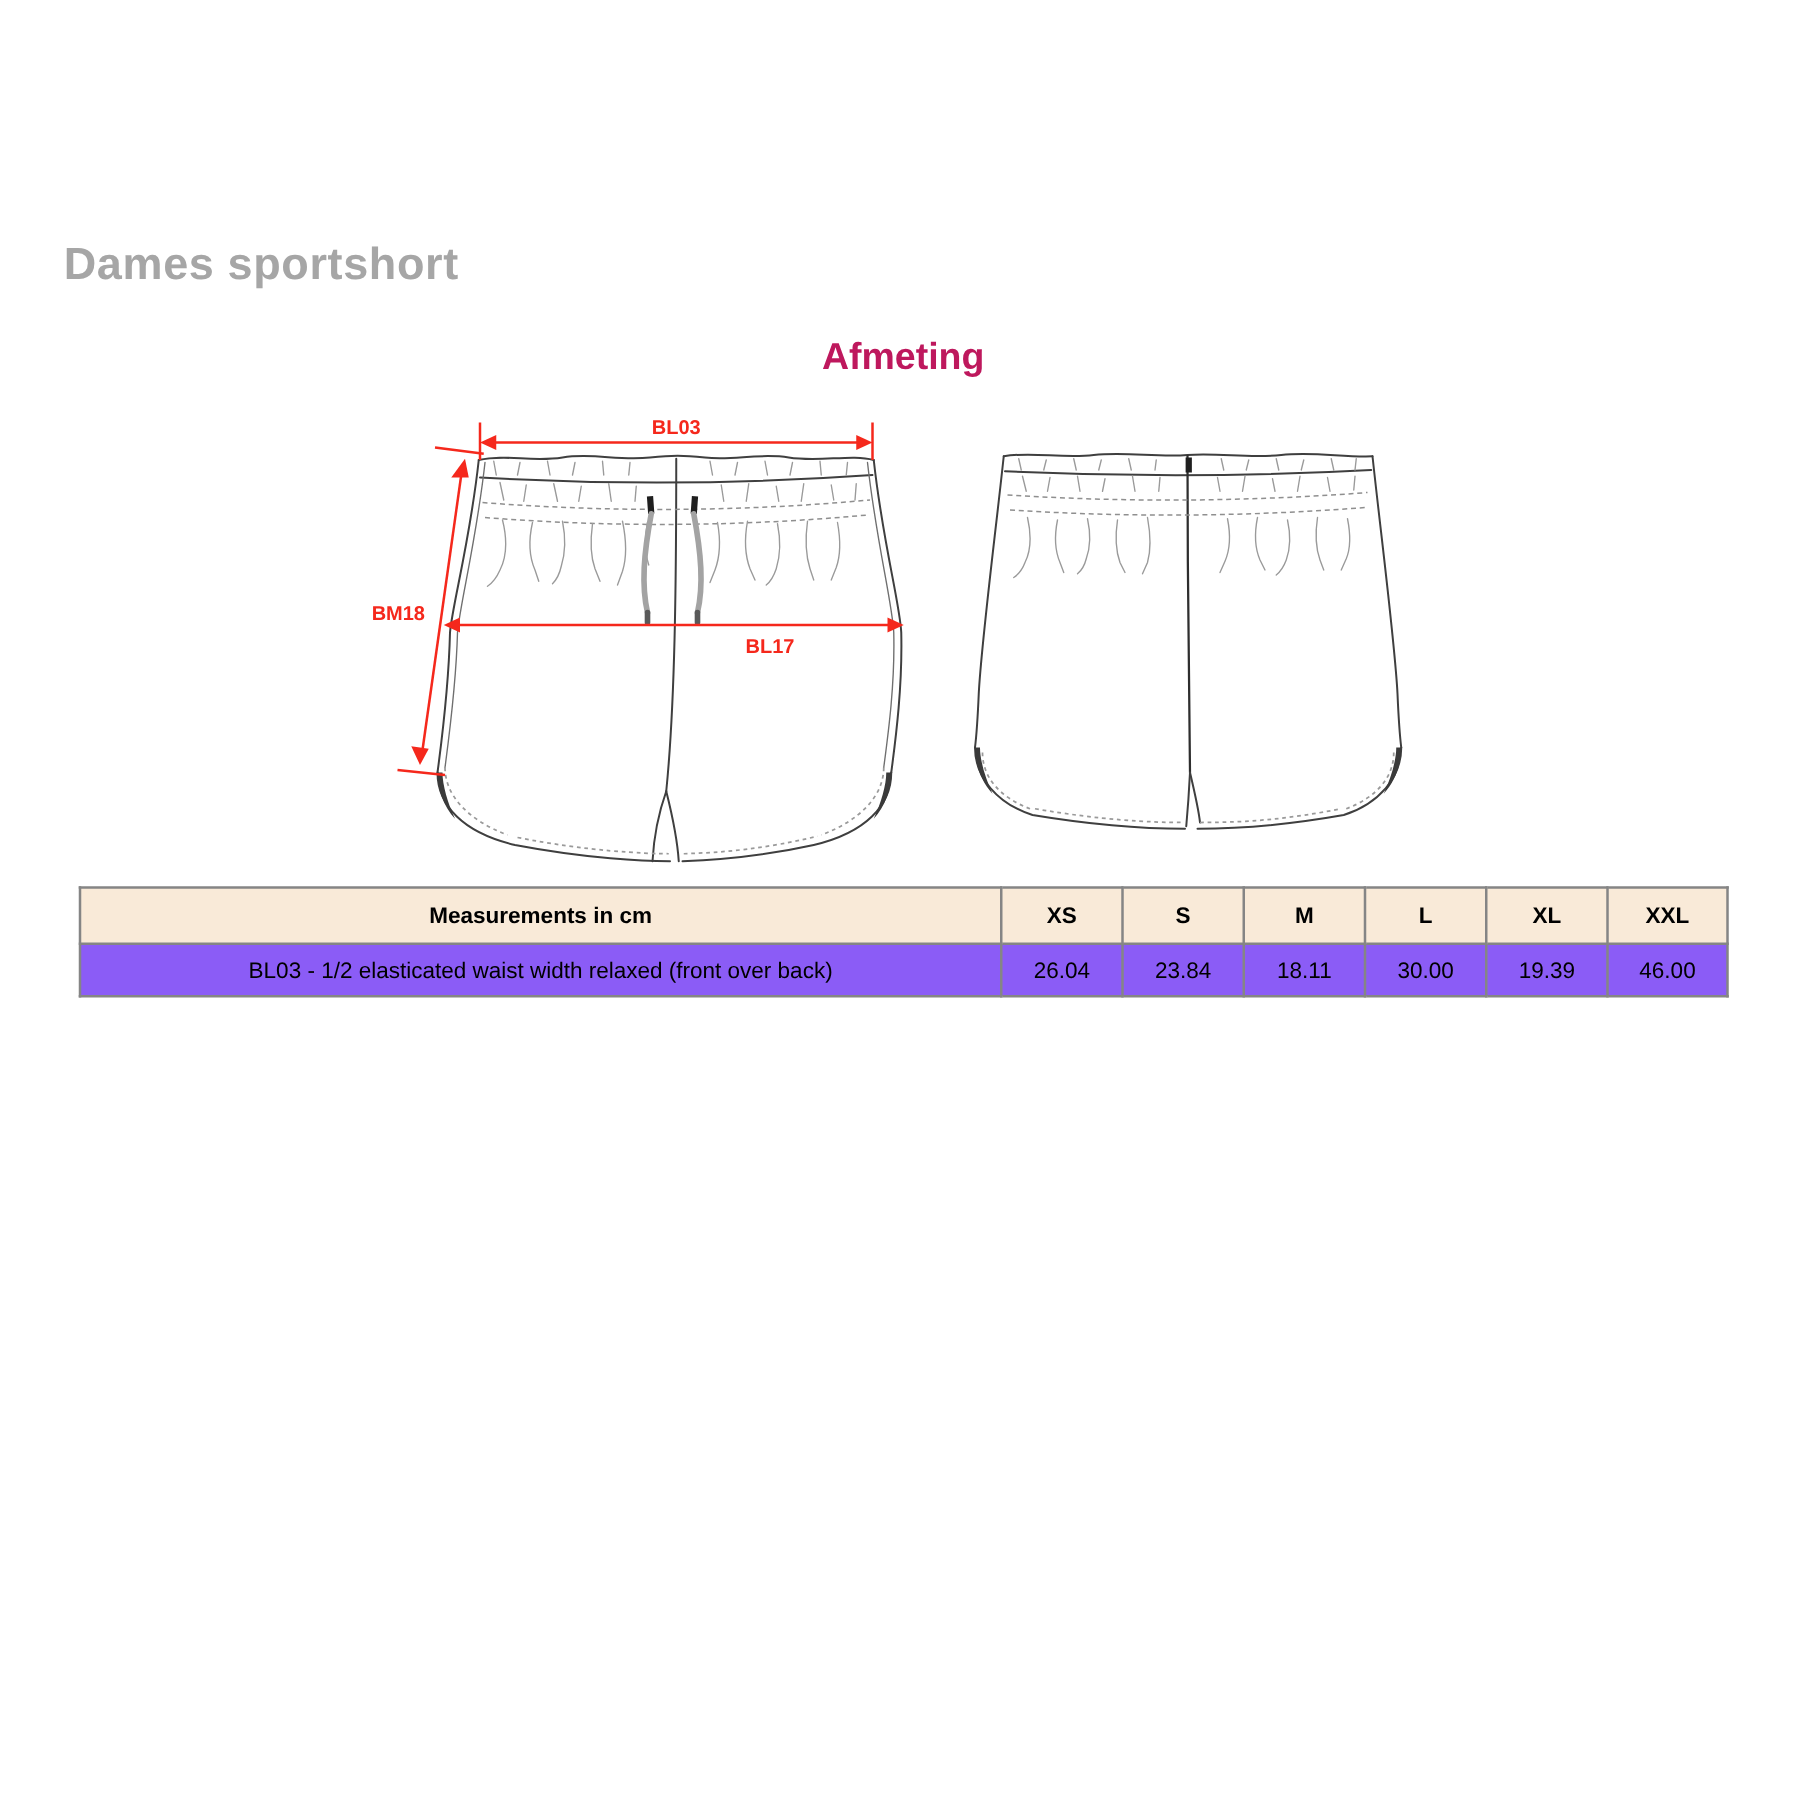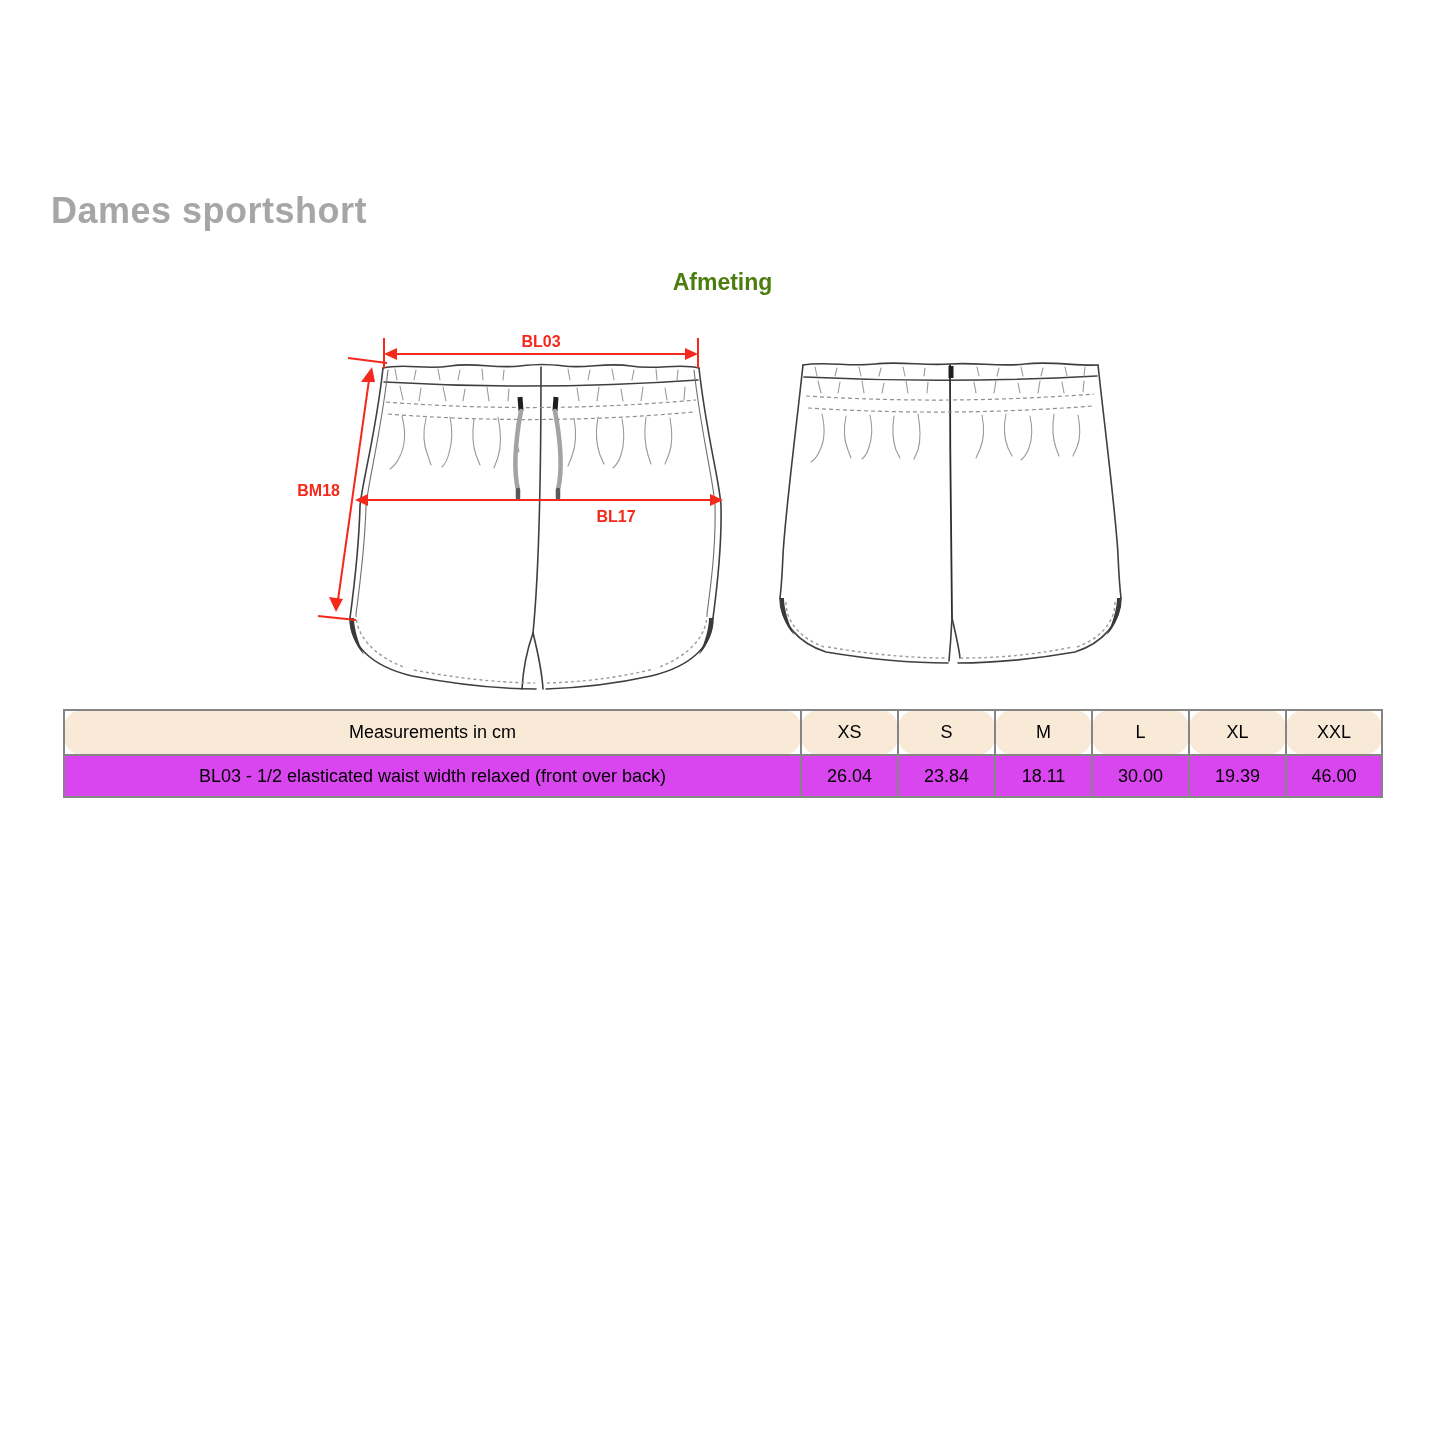--- a/index.html
+++ b/index.html
@@ -23,21 +23,21 @@
   .page-title {
     position: absolute; left: 51px; top: 193px;
     font-size: 36px; font-weight: bold;
     color: var(--title-gray);
     letter-spacing: 0.5px;
     line-height: 1;
   }
   .section-heading {
     position: absolute; left: 0; top: 271px; width: 1445px;
     text-align: center;
-    font-size: 23px; font-weight: bold; color: #4d7c0f;
+    font-size: 30px; font-weight: bold; color: #be185d;
     line-height: 1;
   }
   .front-svg { position: absolute; left: 290px; top: 318px; }
   .back-svg  { position: absolute; left: 770px; top: 350px; }
 
   
   .outline { fill: none; stroke: var(--line-dark); stroke-width: 1.6; stroke-linecap: round; stroke-linejoin: round; }
   .outline-thin { fill: none; stroke: #6f6f6f; stroke-width: 1.1; stroke-linecap: round; }
   .stitch { fill: none; stroke: #8f8f8f; stroke-width: 1.2; stroke-dasharray: 4 3; }
   .hemstitch { fill: none; stroke: #9a9a9a; stroke-width: 1.4; stroke-dasharray: 3 3; }
@@ -59,26 +59,25 @@
   }
   table.measurements th, table.measurements td {
     border: 2px solid var(--table-border);
     text-align: center;
     vertical-align: middle;
     font-size: 18px;
     padding: 0;
   }
   table.measurements th {
     background: var(--header-bg);
-    font-weight: normal;
+    font-weight: bold;
     height: 45px;
-    border-radius: 18px;
   }
   table.measurements td {
-    background: #d946ef;
+    background: #8b5cf6;
     font-weight: normal;
     height: 42px;
   }
 </style>
 </head>
 <body>
 
 <div class="page-title">Dames sportshort</div>
 <div class="section-heading">Afmeting</div>
 

